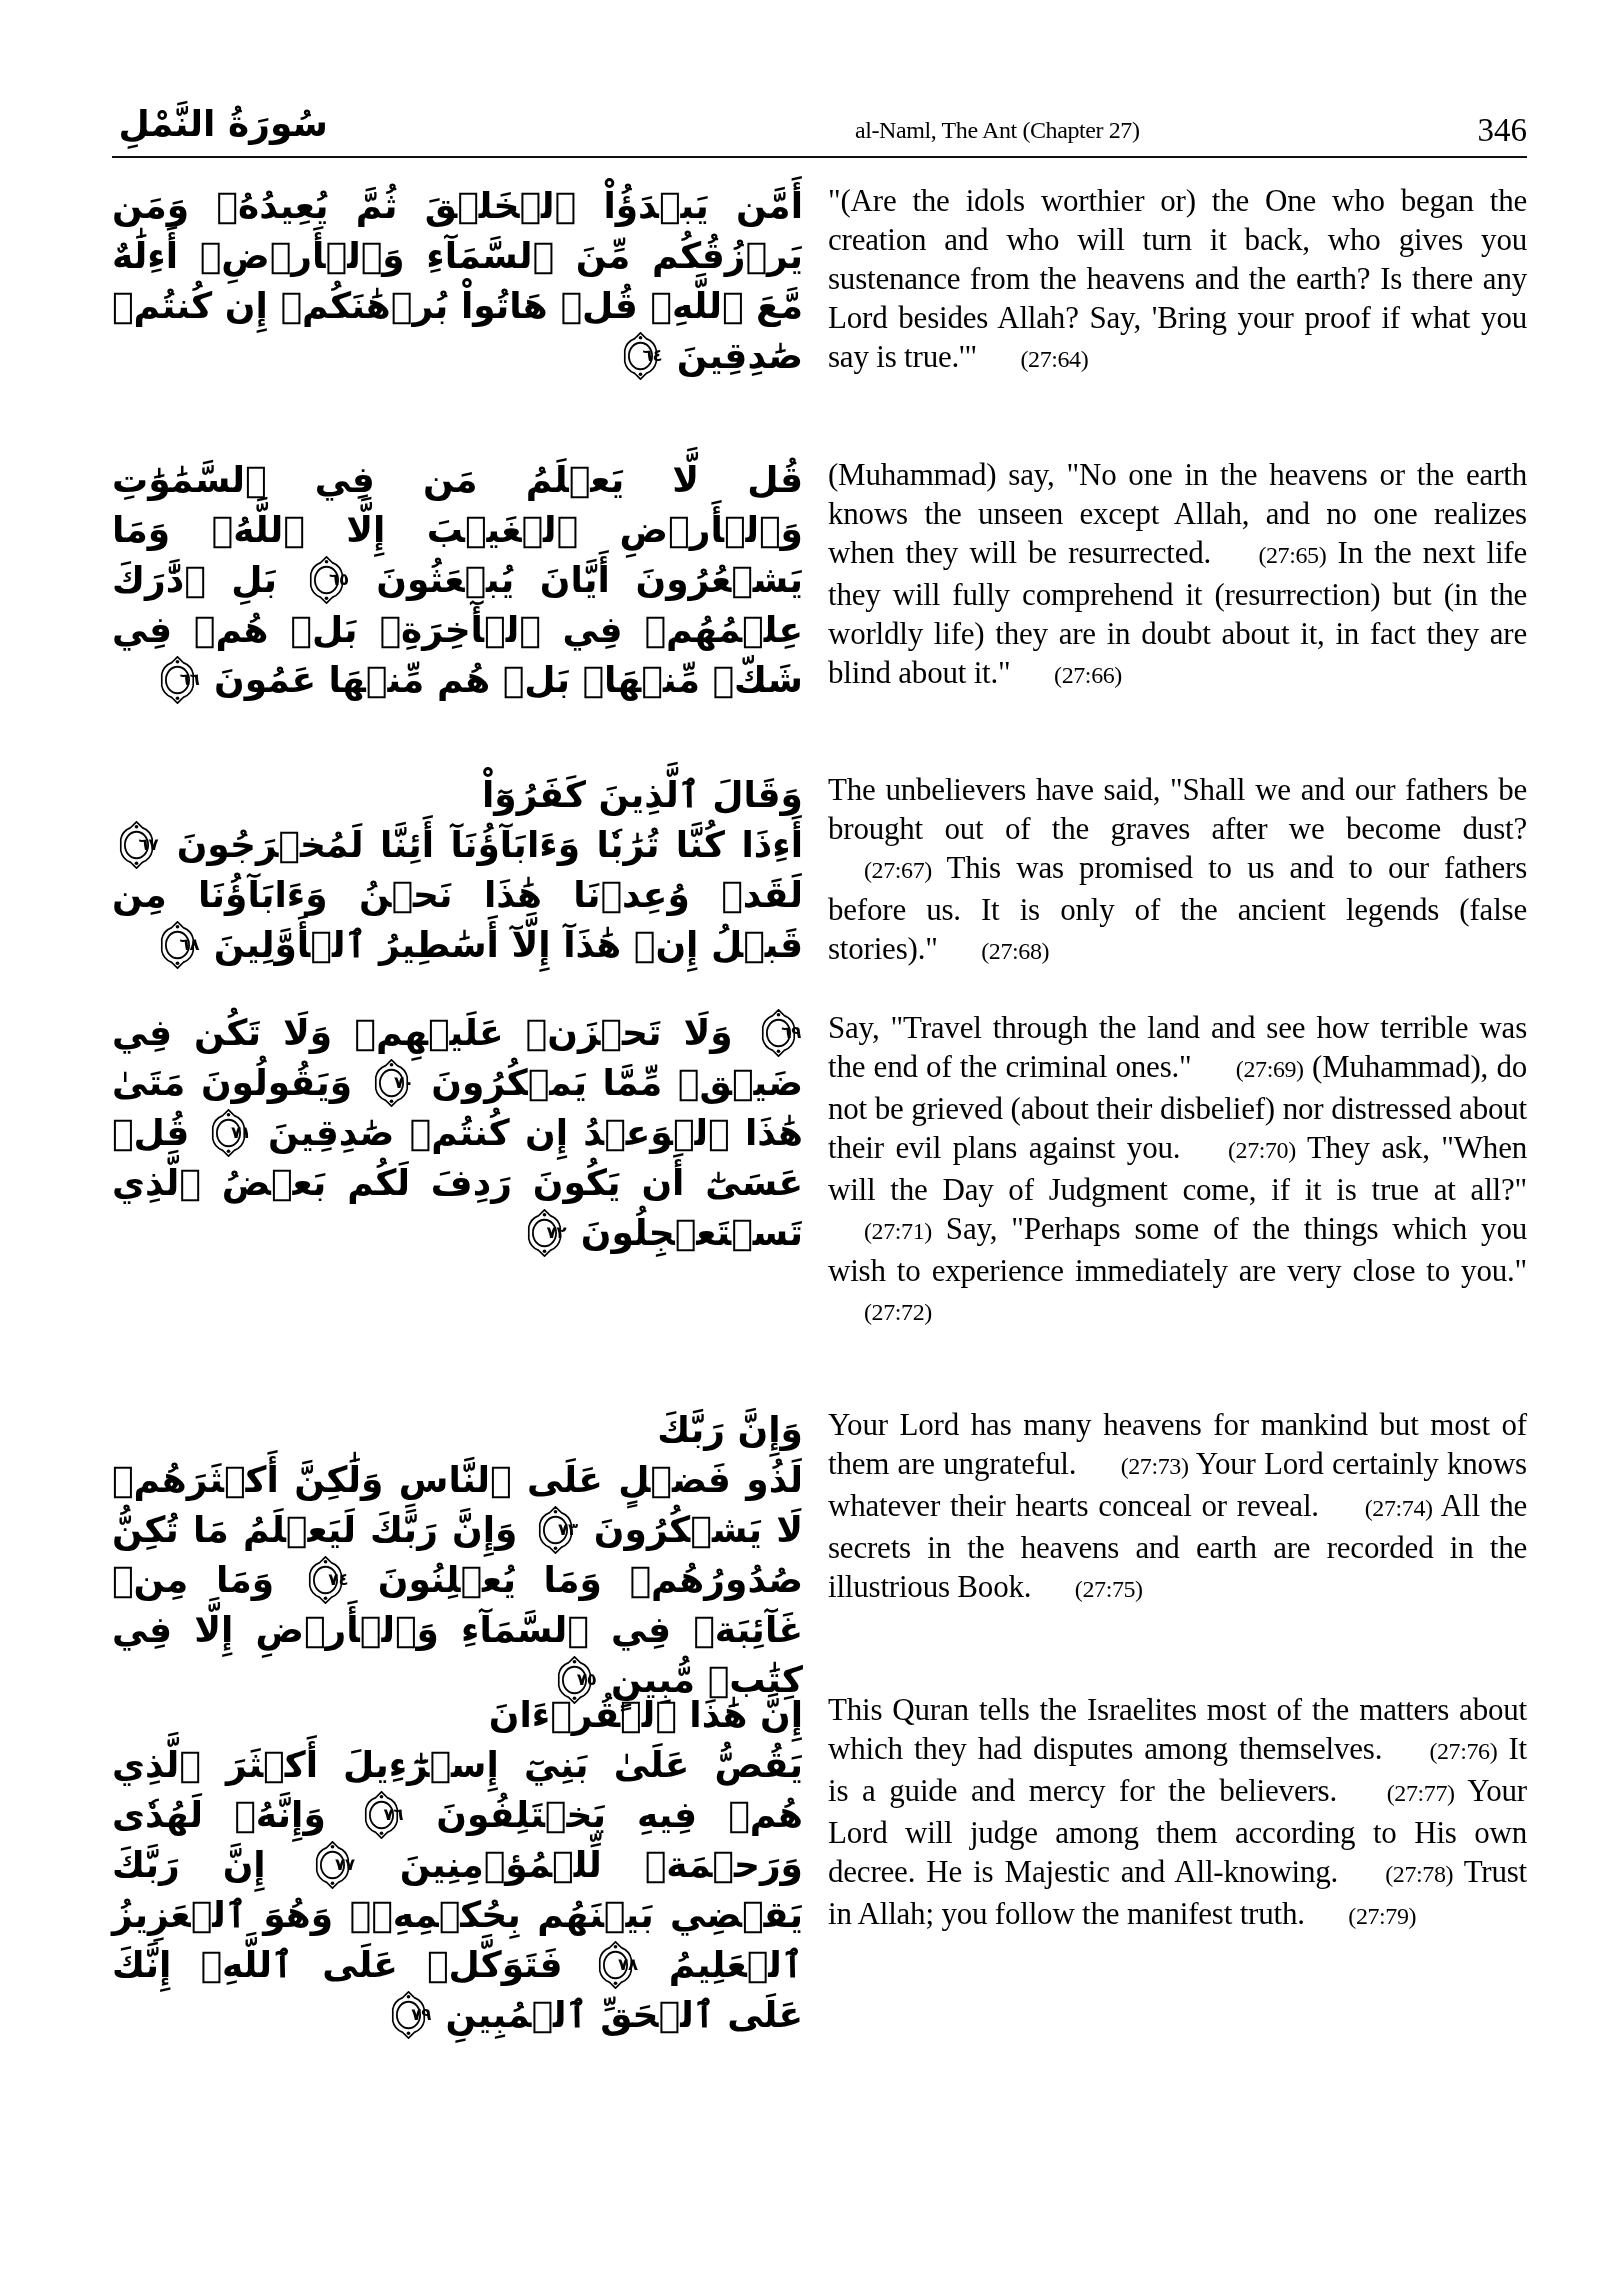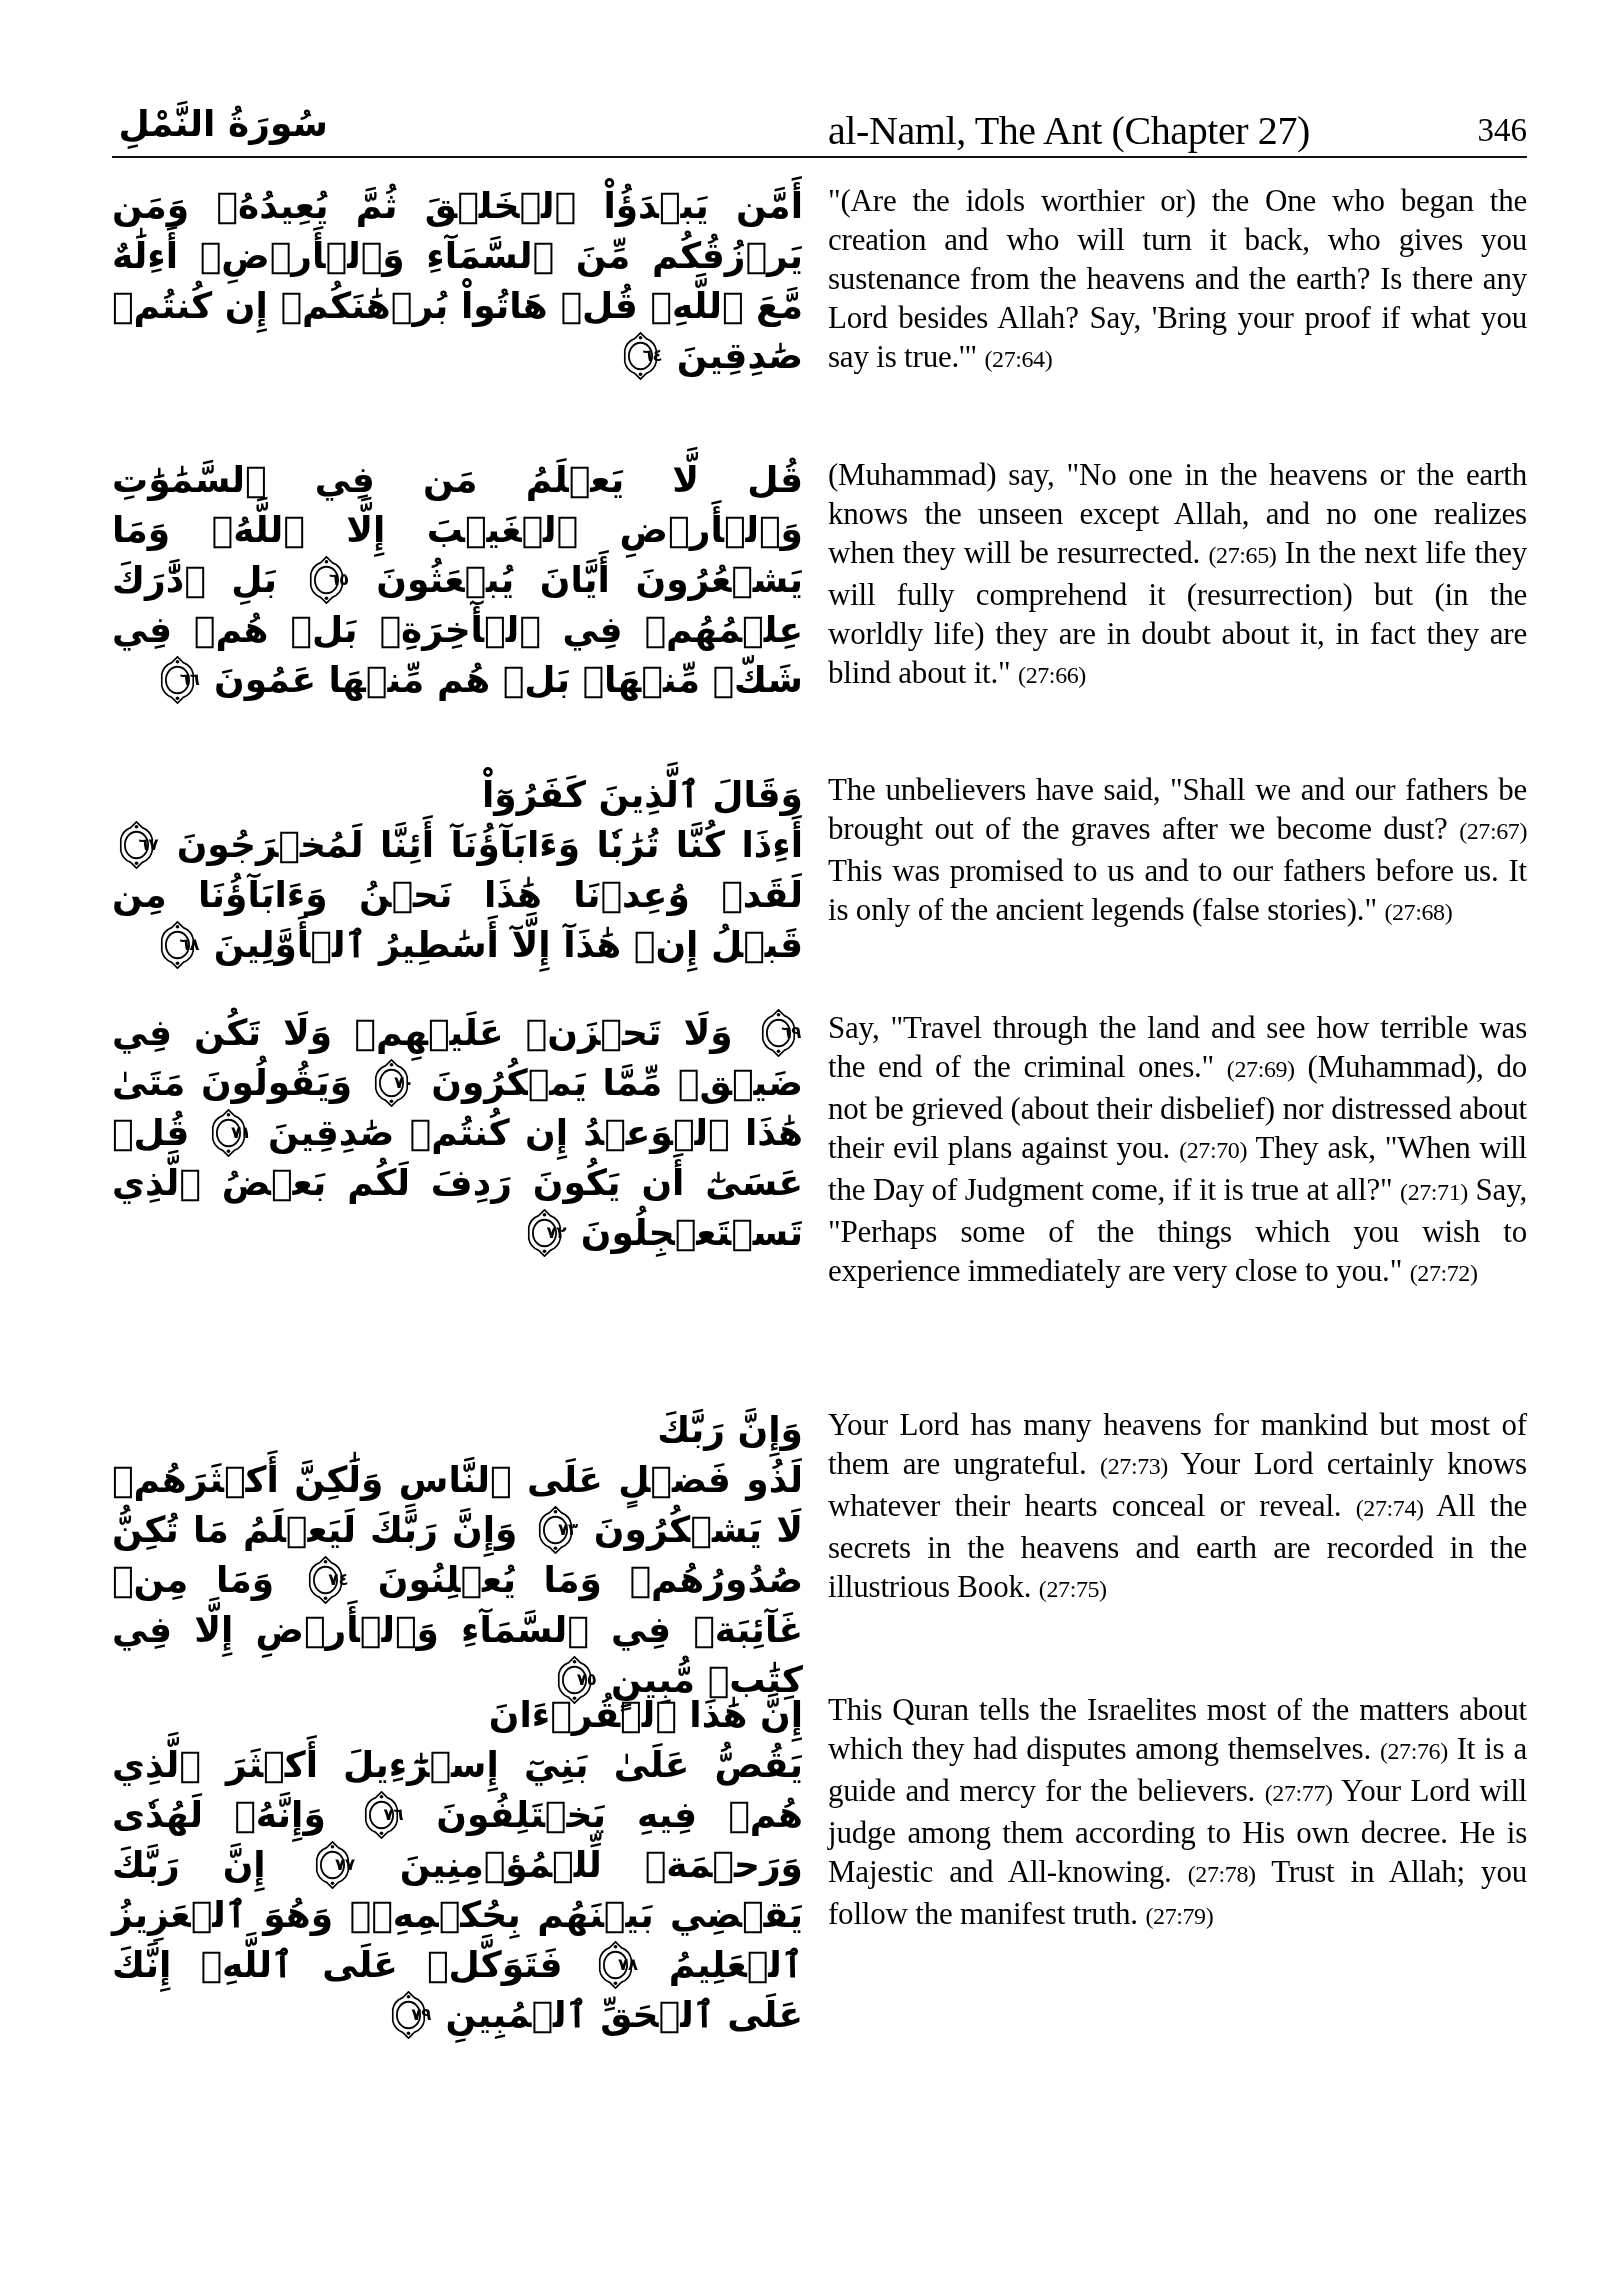--- a/index.html
+++ b/index.html
@@ -32,23 +32,23 @@
       top: 0px;
       font-family: "DejaVu Sans", sans-serif;
       font-size: 36px;
       line-height: 51px;
       direction: rtl;
       font-weight: bold;
       letter-spacing: 0px;
     }
     .chapter-title {
       position: absolute;
-      left: 716px;
+      left: 743px;
       top: 11.6px;
-      font-size: 40px;
+      font-size: 24px;
       line-height: 41px;
       letter-spacing: -0.4px;
     }
     .page-number {
       position: absolute;
       right: 0px;
       top: 11.6px;
       font-size: 33px;
       line-height: 41px;
       margin-left: 36px;
@@ -88,20 +88,21 @@
       top: 0;
       width: 699px;
       text-align: justify;
       font-size: 31px;
       line-height: 39px;
       letter-spacing: -0.2px;
     }
     .ref {
       font-size: 24px;
       letter-spacing: -0.4px;
+      margin-left: 36px;
     }
     .medallion {
       display: inline-block;
       position: relative;
       width: 35px;
       height: 48px;
       margin: 0 6.6px;
       vertical-align: -11.6px;
     }
     .medallion svg {

